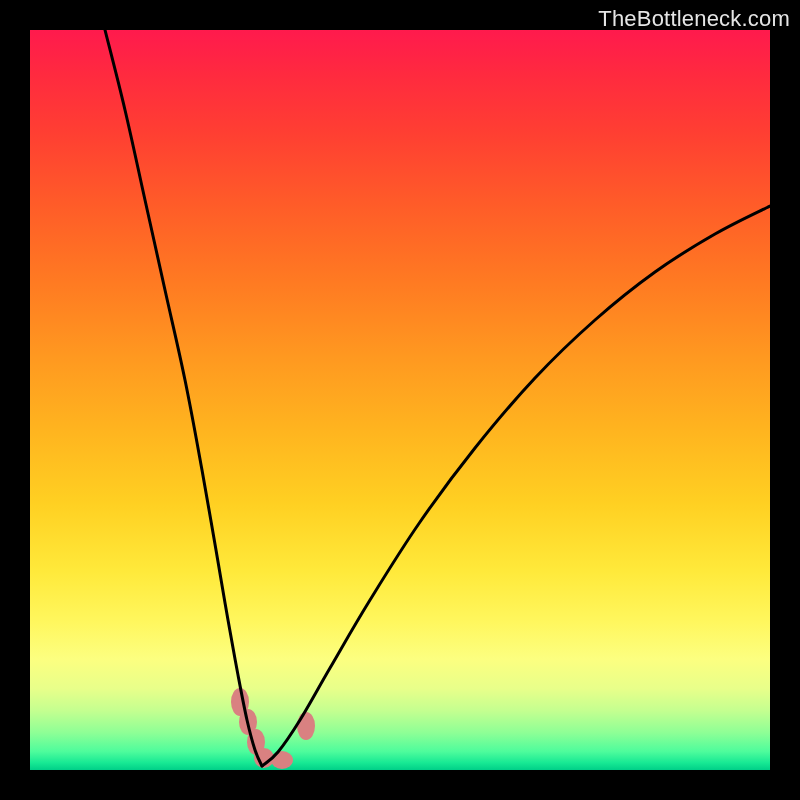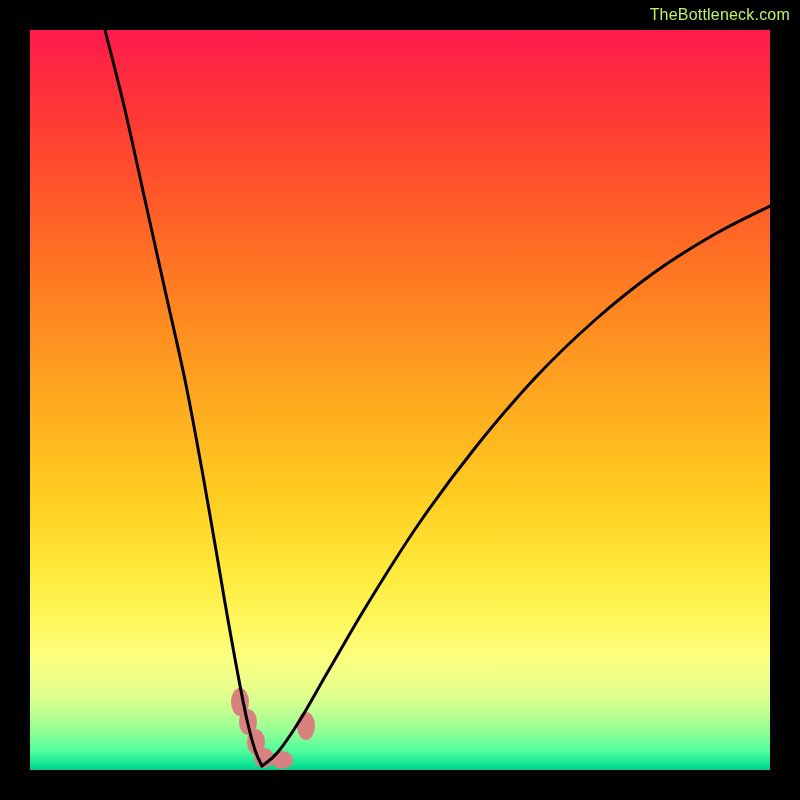--- a/index.html
+++ b/index.html
@@ -49,22 +49,22 @@
         #8dff96 95%,
         #4efc9c 97.5%,
         #18e994 99%,
         #00cf88 100%
       );
   }
   .watermark {
     position: absolute;
     top: 6px;
     right: 10px;
-    color: #bef264;
-    font-size: 16px;
+    color: #e5e5e5;
+    font-size: 22px;
     letter-spacing: 0.2px;
     user-select: none;
   }
   svg.curves {
     position: absolute;
     inset: 0;
   }
   .curve {
     fill: none;
     stroke: #000;

